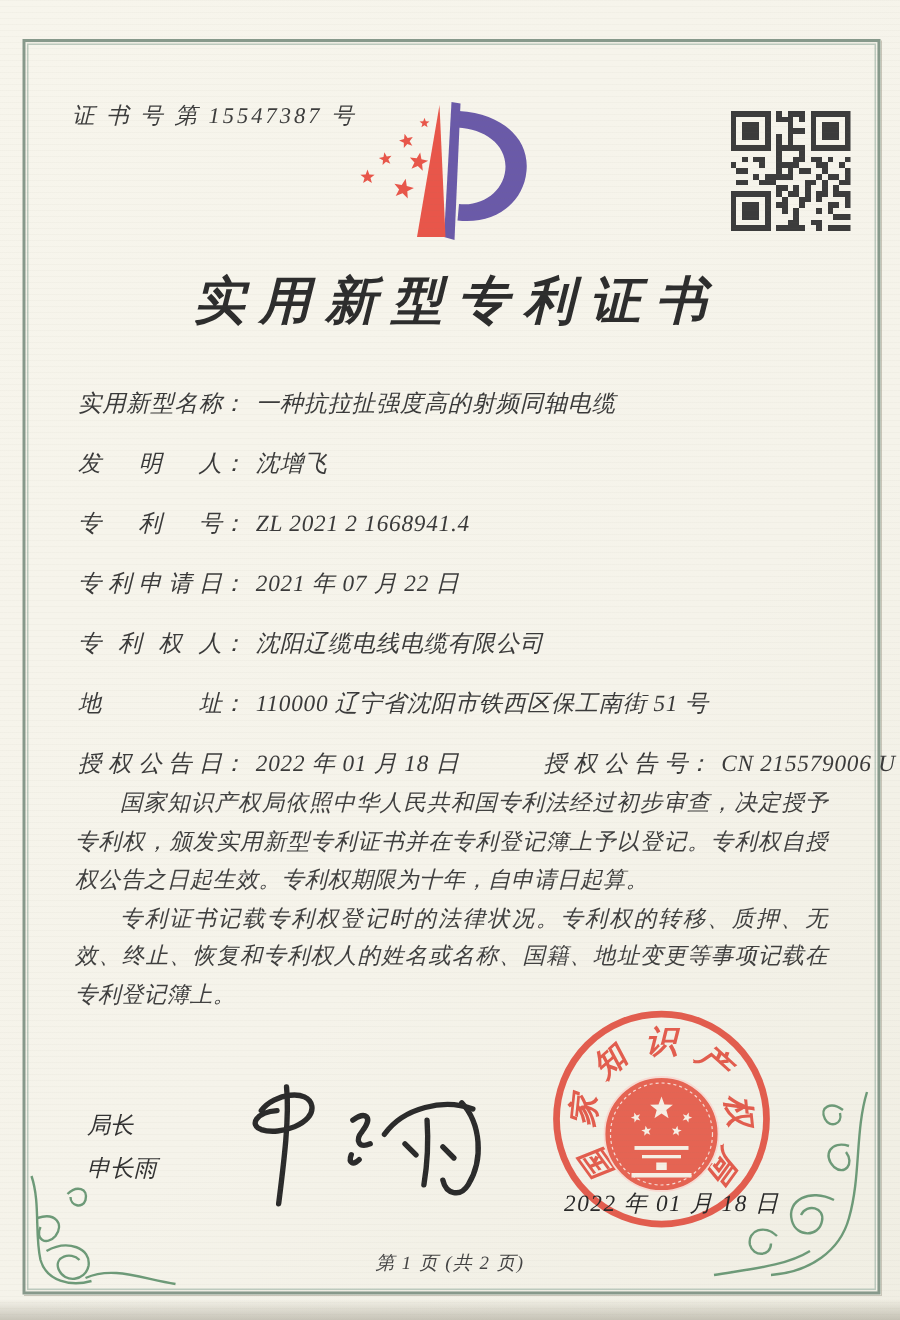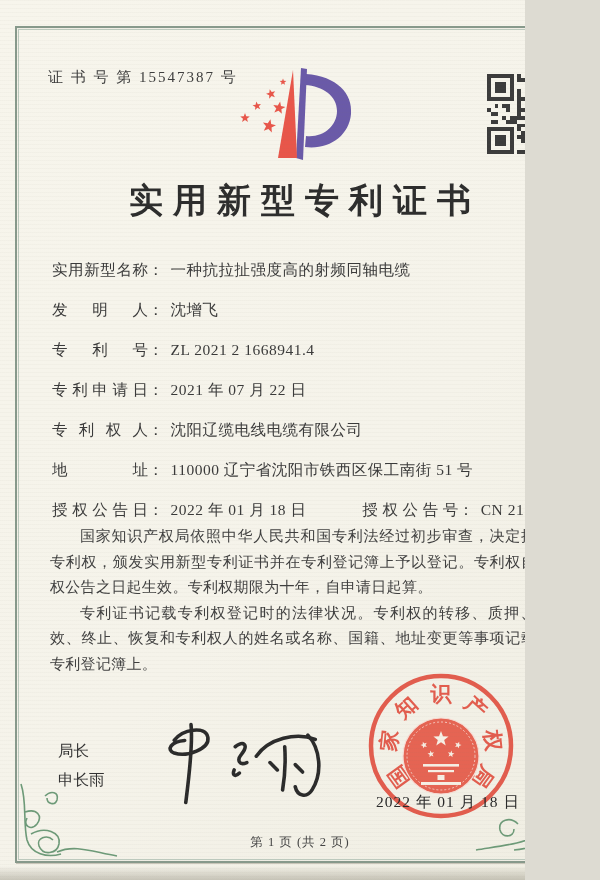--- a/index.html
+++ b/index.html
@@ -1,18 +1,18 @@
 <!DOCTYPE html>
 <html><head>
 <meta charset="utf-8">
 <style>
   html,body{margin:0;padding:0;}
   body{width:600px;height:880px;background:#dddbd2;font-family:"Liberation Serif","DejaVu Serif",serif;}
-  #scan{position:relative;width:525px;height:880px;overflow:hidden;
-        background:linear-gradient(135deg,#f7f5ec 0%,#f5f3ea 60%,#f0eee3 100%);}
+  #scan{position:relative;width:600px;height:880px;overflow:hidden;
+        background:linear-gradient(135deg,#f7f5ec 0%,#f5f3ea 60%,#f0eee3 100%);font-style:italic;}
   #scan::after{content:"";position:absolute;inset:0;pointer-events:none;
         background:repeating-linear-gradient(to bottom,rgba(120,115,95,0.035) 0 1px,transparent 1px 4px);}
   .frame{position:absolute;left:15px;top:26px;width:568px;height:833px;
         border:2px solid #87998b;box-shadow:inset 0 0 0 1px #f3f1e8, inset 0 0 0 2px #bcc9bd, 1px 1px 0 #c8c5b8;}
   .shadow-bottom{position:absolute;left:0;bottom:0;width:600px;height:14px;
         background:linear-gradient(to top,rgba(95,90,72,0.30),rgba(95,90,72,0));}
   .cert-no{position:absolute;left:48px;top:68px;font-size:15px;color:#3d3d3d;letter-spacing:2px;}
   .logo{position:absolute;left:231px;top:60px;}
   .qr{position:absolute;left:487px;top:74px;}
   .title{position:absolute;left:0;top:178px;width:600px;text-align:center;

